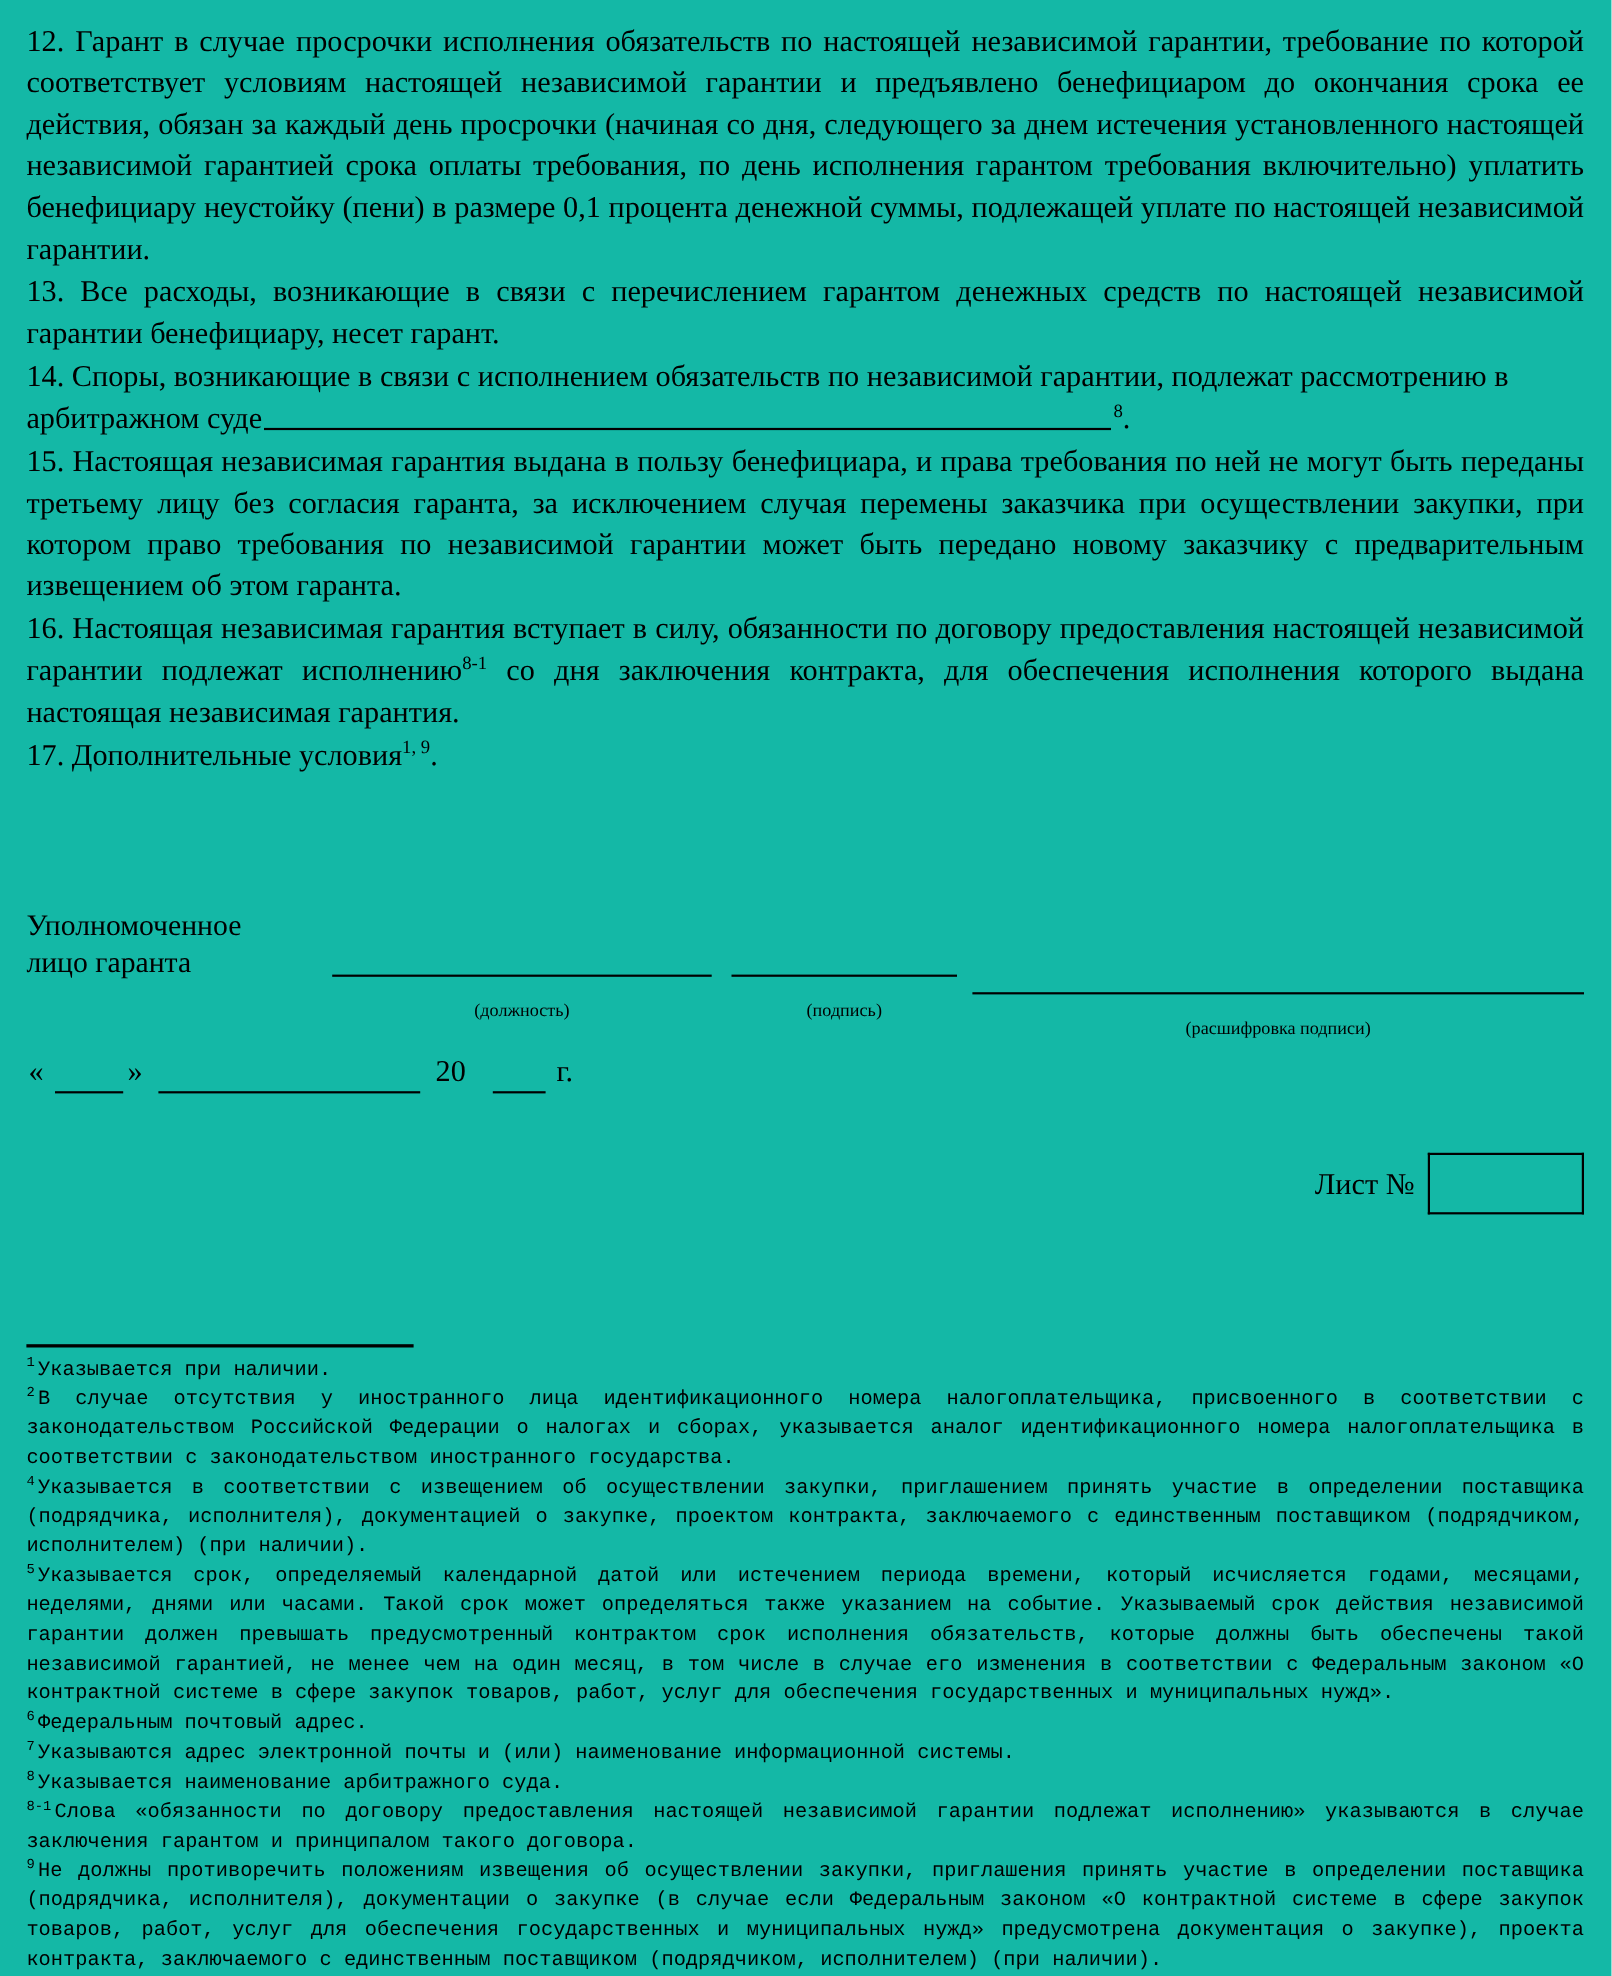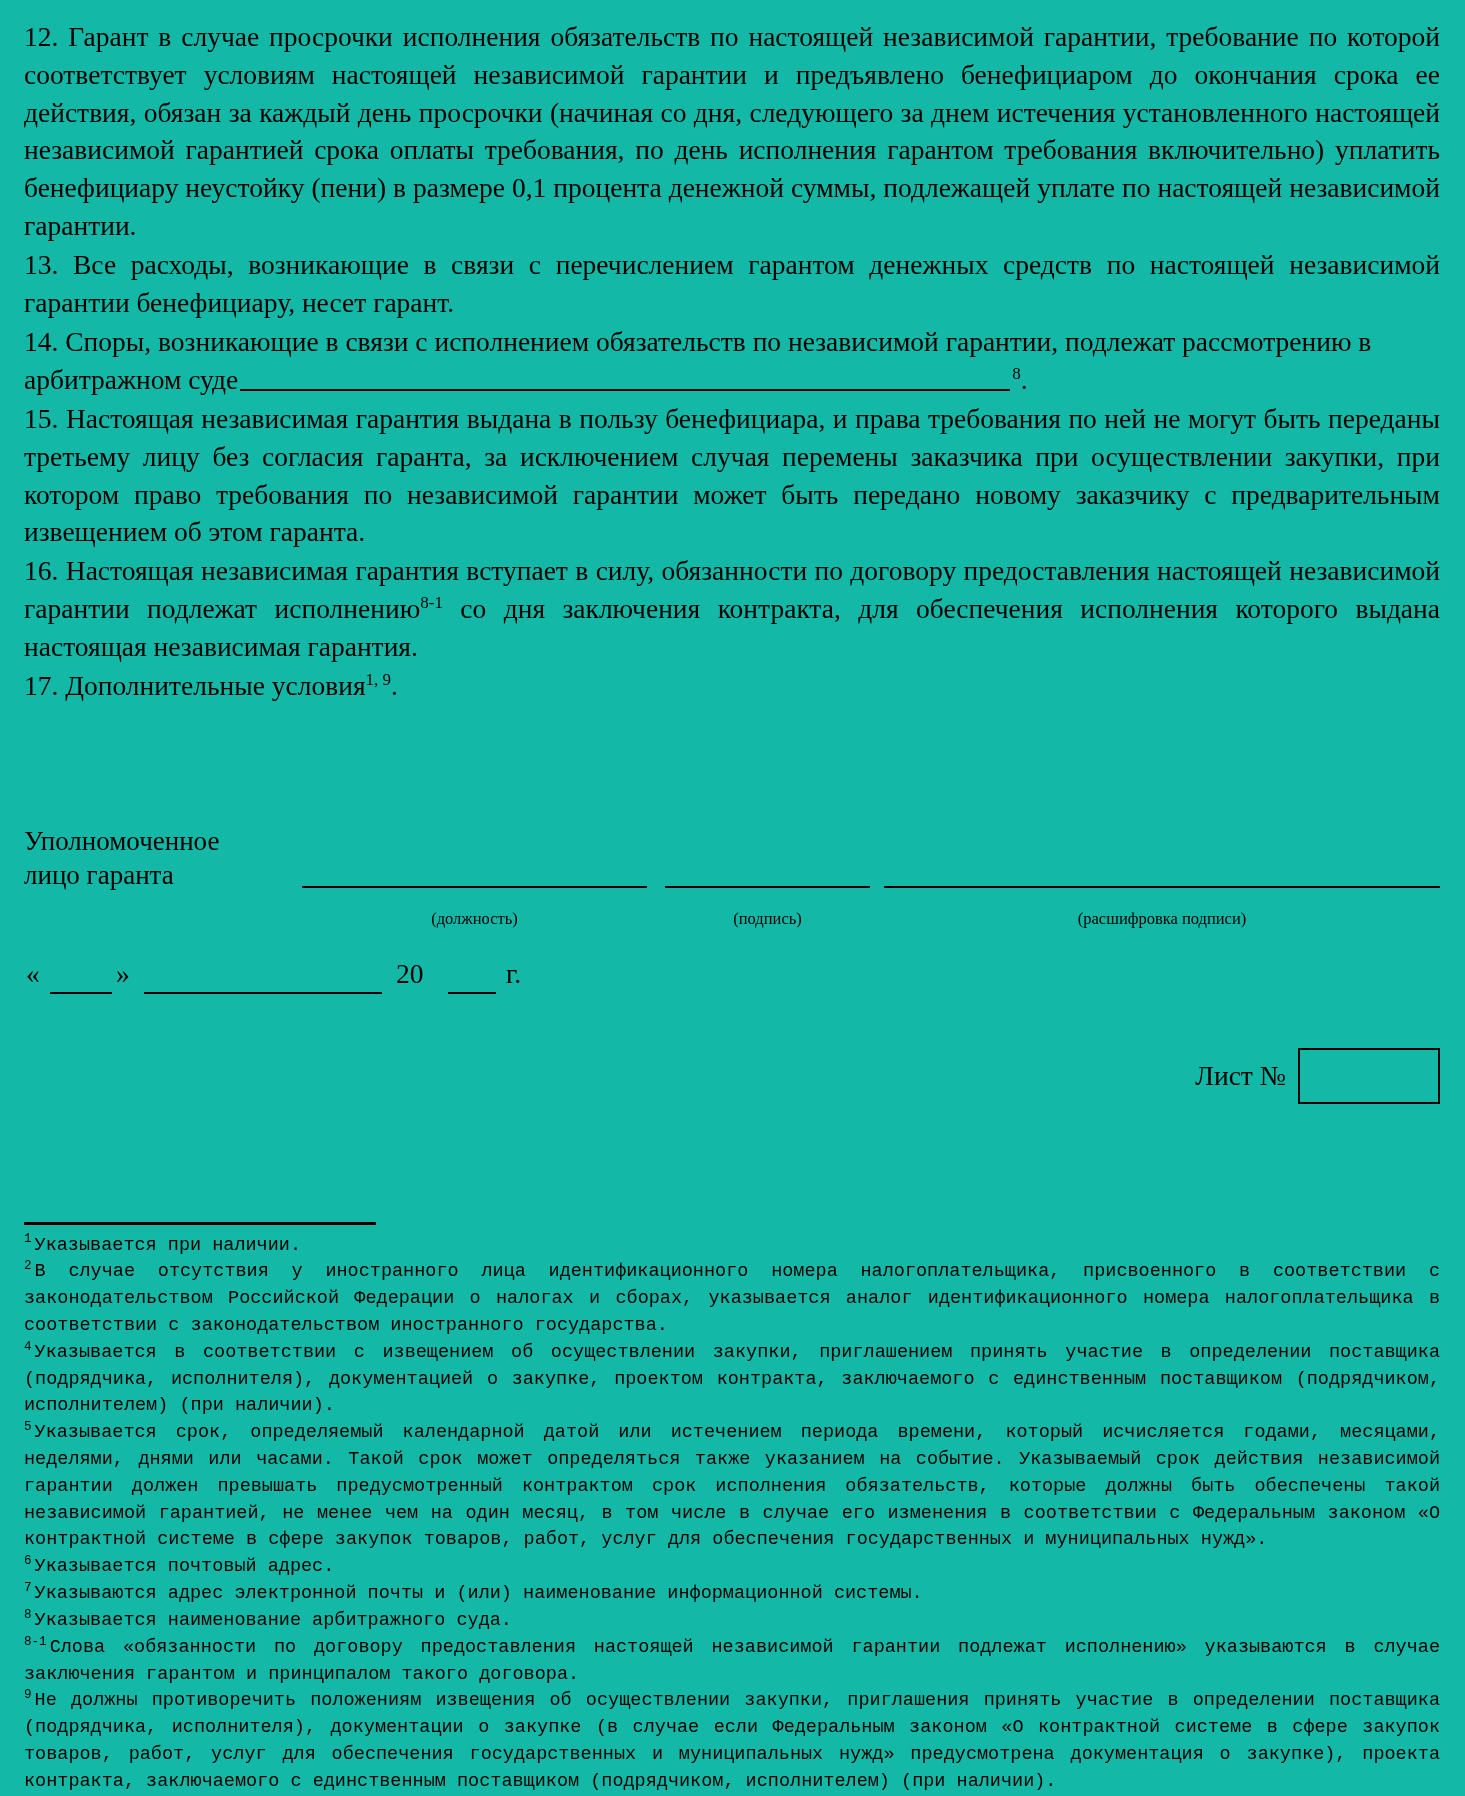--- a/index.html
+++ b/index.html
@@ -92,21 +92,21 @@
     text-align: center;
     font-size: 16.5px;
     line-height: 1.2;
     padding-top: 21px;
     white-space: nowrap;
   }
   .f-position { width: 345px; }
   .f-gap1     { width: 18px; }
   .f-sign     { width: 205px; }
   .f-gap2     { width: 14px; }
-  .f-name     { width: 556px; }
+  .f-name     { width: 556px; margin-top: 16px; }
 
   
   .date-line {
     position: relative;
     width: 1416px;
     height: 58px;
     font-size: 27.5px;
     margin-top: 4px;
   }
   .date-line .quote-open  { position: absolute; left: 2px;   top: 4px; }
@@ -249,21 +249,21 @@
 
     <p class="fn left"><span class="marker">1</span><span>Указывается при наличии.</span></p>
 
     <p class="fn"><span class="marker">2</span><span>В случае отсутствия у иностранного лица идентификационного номера налогоплательщика, присвоенного в соответствии с законодательством Российской Федерации о налогах и сборах, указывается аналог идентификационного номера налогоплательщика в соответствии с законодательством иностранного государства.</span></p>
 
 
     <p class="fn"><span class="marker">4</span><span>Указывается в соответствии с извещением об осуществлении закупки, приглашением принять участие в определении поставщика (подрядчика, исполнителя), документацией о закупке, проектом контракта, заключаемого с единственным поставщиком (подрядчиком, исполнителем) (при наличии).</span></p>
 
     <p class="fn"><span class="marker">5</span><span>Указывается срок, определяемый календарной датой или истечением периода времени, который исчисляется годами, месяцами, неделями, днями или часами. Такой срок может определяться также указанием на событие. Указываемый срок действия независимой гарантии должен превышать предусмотренный контрактом срок исполнения обязательств, которые должны быть обеспечены такой независимой гарантией, не менее чем на один месяц, в том числе в случае его изменения в соответствии с Федеральным законом «О контрактной системе в сфере закупок товаров, работ, услуг для обеспечения государственных и муниципальных нужд».</span></p>
 
-    <p class="fn left"><span class="marker">6</span><span>Указывается почтовый адрес.</span></p>
+    <p class="fn left"><span class="marker">6</span><span>Федеральным почтовый адрес.</span></p>
 
     <p class="fn left"><span class="marker">7</span><span>Указываются адрес электронной почты и (или) наименование информационной системы.</span></p>
 
     <p class="fn left"><span class="marker">8</span><span>Указывается наименование арбитражного суда.</span></p>
 
     <p class="fn"><span class="marker">8-1</span><span>Слова «обязанности по договору предоставления настоящей независимой гарантии подлежат исполнению» указываются в случае заключения гарантом и принципалом такого договора.</span></p>
 
     <p class="fn"><span class="marker">9</span><span>Не должны противоречить положениям извещения об осуществлении закупки, приглашения принять участие в определении поставщика (подрядчика, исполнителя), документации о закупке (в случае если Федеральным законом «О контрактной системе в сфере закупок товаров, работ, услуг для обеспечения государственных и муниципальных нужд» предусмотрена документация о закупке), проекта контракта, заключаемого с единственным поставщиком (подрядчиком, исполнителем) (при наличии).</span></p>
 
   </div>

